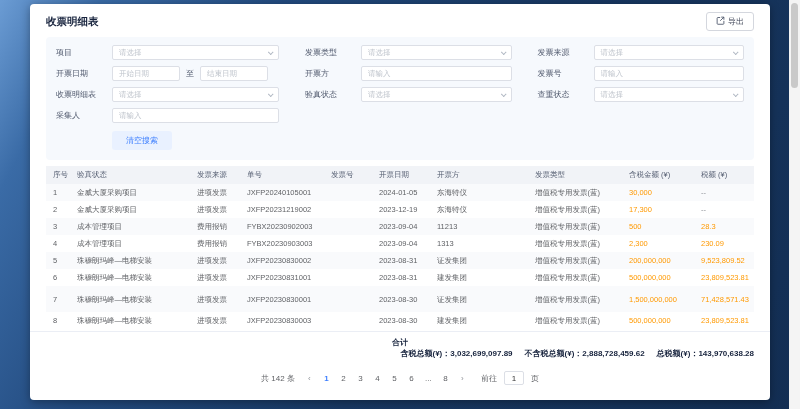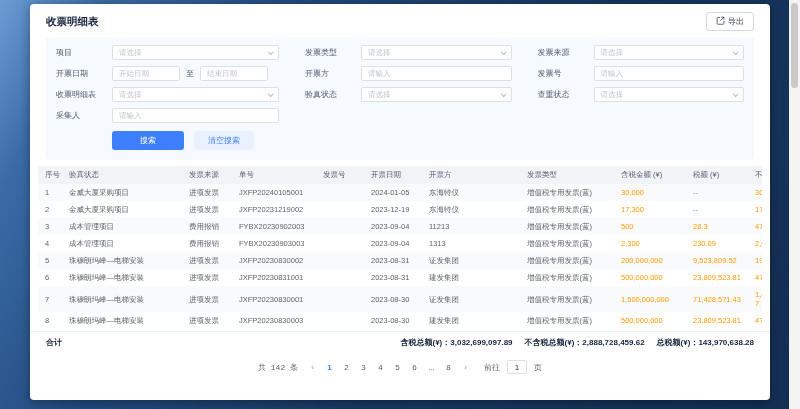--- a/index.html
+++ b/index.html
@@ -34,38 +34,38 @@
   input.control { display: inline-block; line-height: 13px; }
   input::placeholder { color: #bfc4cc; }
   .select { cursor: pointer; text-align: right; }
   .ph { color: #bfc4cc; }
   .caret { width: 4px; height: 4px; border-right: 1px solid #b0b7c3; border-bottom: 1px solid #b0b7c3; transform: rotate(45deg) translateY(-1px); flex: none; }
   .date-field input.control { flex: none; width: 68px; }
   .sep { font-size: 8px; color: #515a6e; }
   .btn-row { margin-top: 8px; padding-left: 56px; display: flex; gap: 10px; }
   .btn-primary { background: var(--primary, #3d7fff); color: #fff; border: none; border-radius: 3px; padding: 4px 28px; font-size: 8px; cursor: pointer; font-family: inherit; }
   .btn-light { background: #e9f1ff; color: var(--primary, #3d7fff); border: none; border-radius: 3px; padding: 4px 14px; font-size: 8px; cursor: pointer; font-family: inherit; }
-  .table-wrap { margin: 6px 8px 0; overflow: hidden; }
+  .table-wrap { margin: 6px 16px 0; overflow: hidden; }
   table { border-collapse: collapse; table-layout: fixed; width: 780px; font-size: 7.5px; }
   th {
     background: #f1f3f7; color: #515a6e; font-weight: normal; text-align: left;
     padding: 4px 7px; white-space: nowrap; overflow: hidden;
   }
   td { color: #606266; text-align: left; padding: 4px 7px; white-space: nowrap; overflow: hidden; line-height: 9px; }
   tbody tr:nth-child(odd) { background: #f9fafc; }
   td.num { color: var(--amount, #ff9900); white-space: normal; word-break: break-all; }
   td.num.muted { color: #909399; }
   .summary {
     display: flex; align-items: center; padding: 5px 16px; margin-top: 2px;
-    border-top: 1px solid #ebeef5; font-size: 8px; font-weight: bold; color: #17233d;
+    border-top: 1px solid #ebeef5; font-size: 8px; font-weight: bold; color: #17233d; flex-direction: column;
   }
   .totals { margin-left: auto; display: flex; gap: 12px; }
   .total-item { white-space: nowrap; }
   .pagination { display: flex; align-items: center; justify-content: center; gap: 4px; padding: 7px 0 9px; font-size: 8px; color: #606266; }
-  .ptotal { margin-right: 4px; color: #606266; font-family: Liberation Mono, monospace; }
+  .ptotal { margin-right: 4px; color: #606266; }
   .page-btn { min-width: 13px; height: 13px; line-height: 13px; text-align: center; border-radius: 2px; cursor: pointer; padding: 0 2px; }
   .page-btn.active { color: var(--primary, #3d7fff); font-weight: bold; }
   .arrow { color: #909399; }
   .jump-prefix { margin-left: 8px; }
   .jump-input { width: 20px; height: 14px; border: 1px solid #dcdfe6; border-radius: 2px; text-align: center; font-size: 8px; font-family: inherit; margin: 0 3px; color: #333; }
   .scrollbar { position: absolute; right: 0; top: 0; width: 11px; height: 409px; background: #f4f4f4; }
   .scroll-thumb { position: absolute; left: 2px; right: 2px; top: 3px; height: 85px; background: #c9c9c9; border-radius: 4px; cursor: pointer; }
 </style>
 </head>
 <body>
@@ -147,21 +147,20 @@
           <span class="caret"></span>
         </div>
       </div>
 
       <div class="field">
         <span class="flabel">采集人</span>
         <input class="control" placeholder="请输入" style="">
       </div>
     </div>
     <div class="btn-row">
-      <button class="btn-primary">搜索</button>
       <button class="btn-light">清空搜索</button>
     </div>
   </div>
 
   <div class="table-wrap">
     <table>
       <colgroup>
         <col style="width:24px">
           <col style="width:120px">
           <col style="width:50px">

